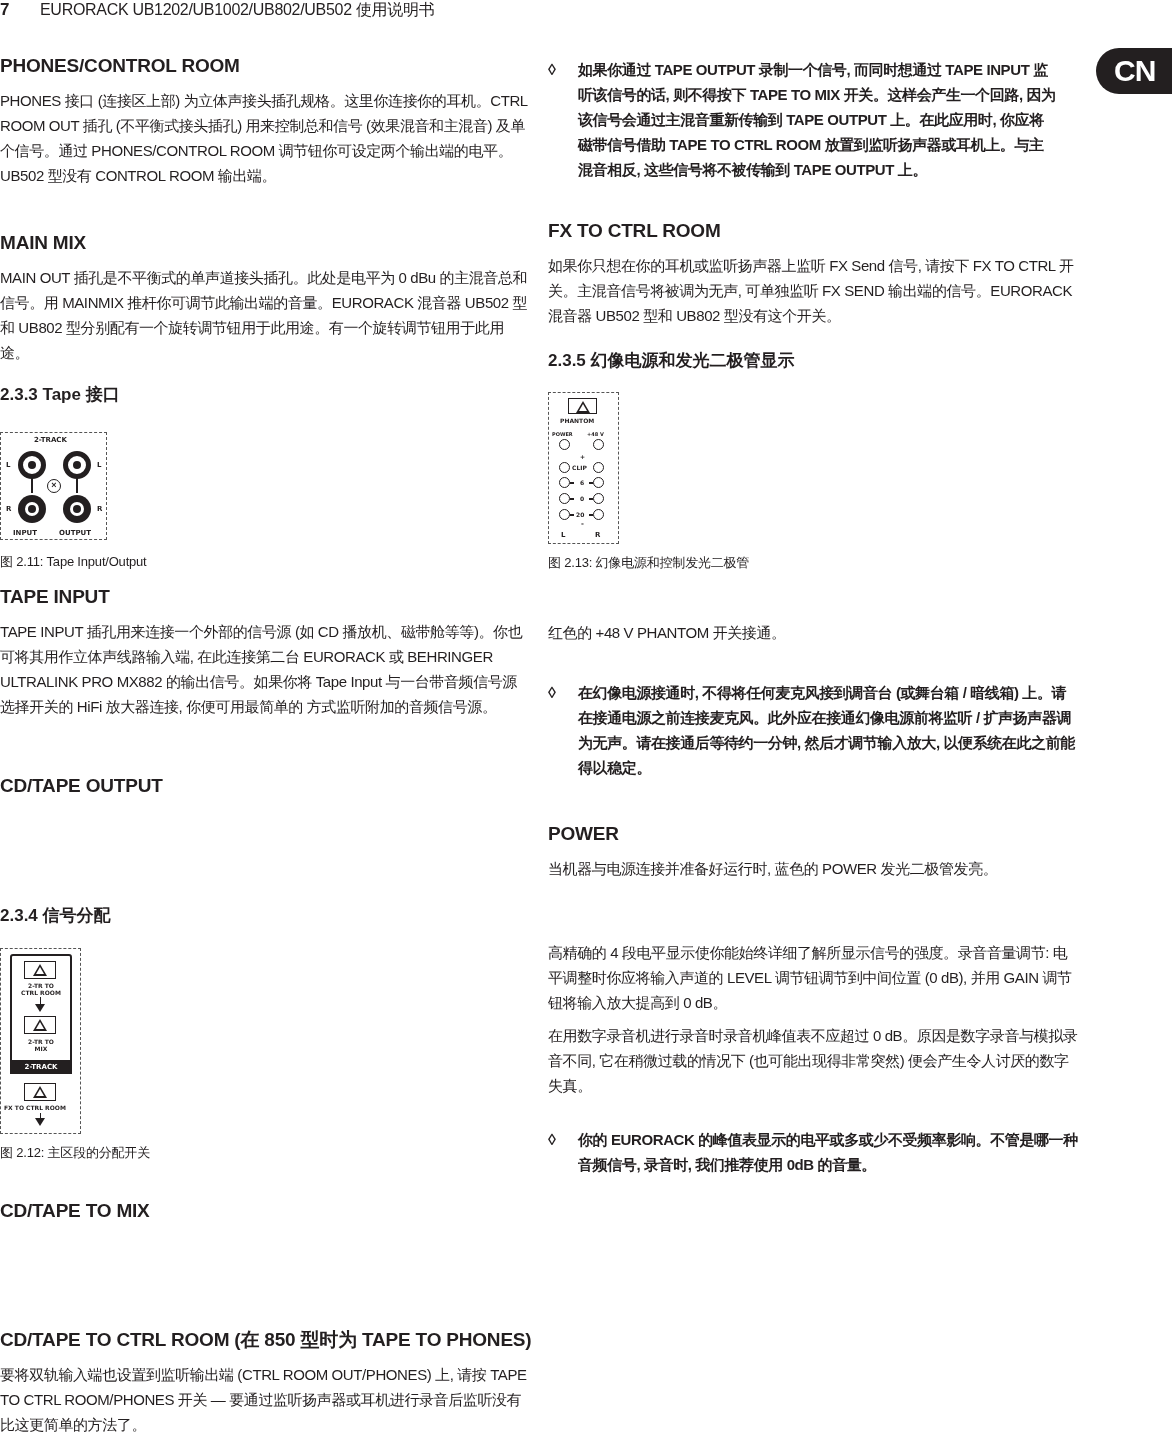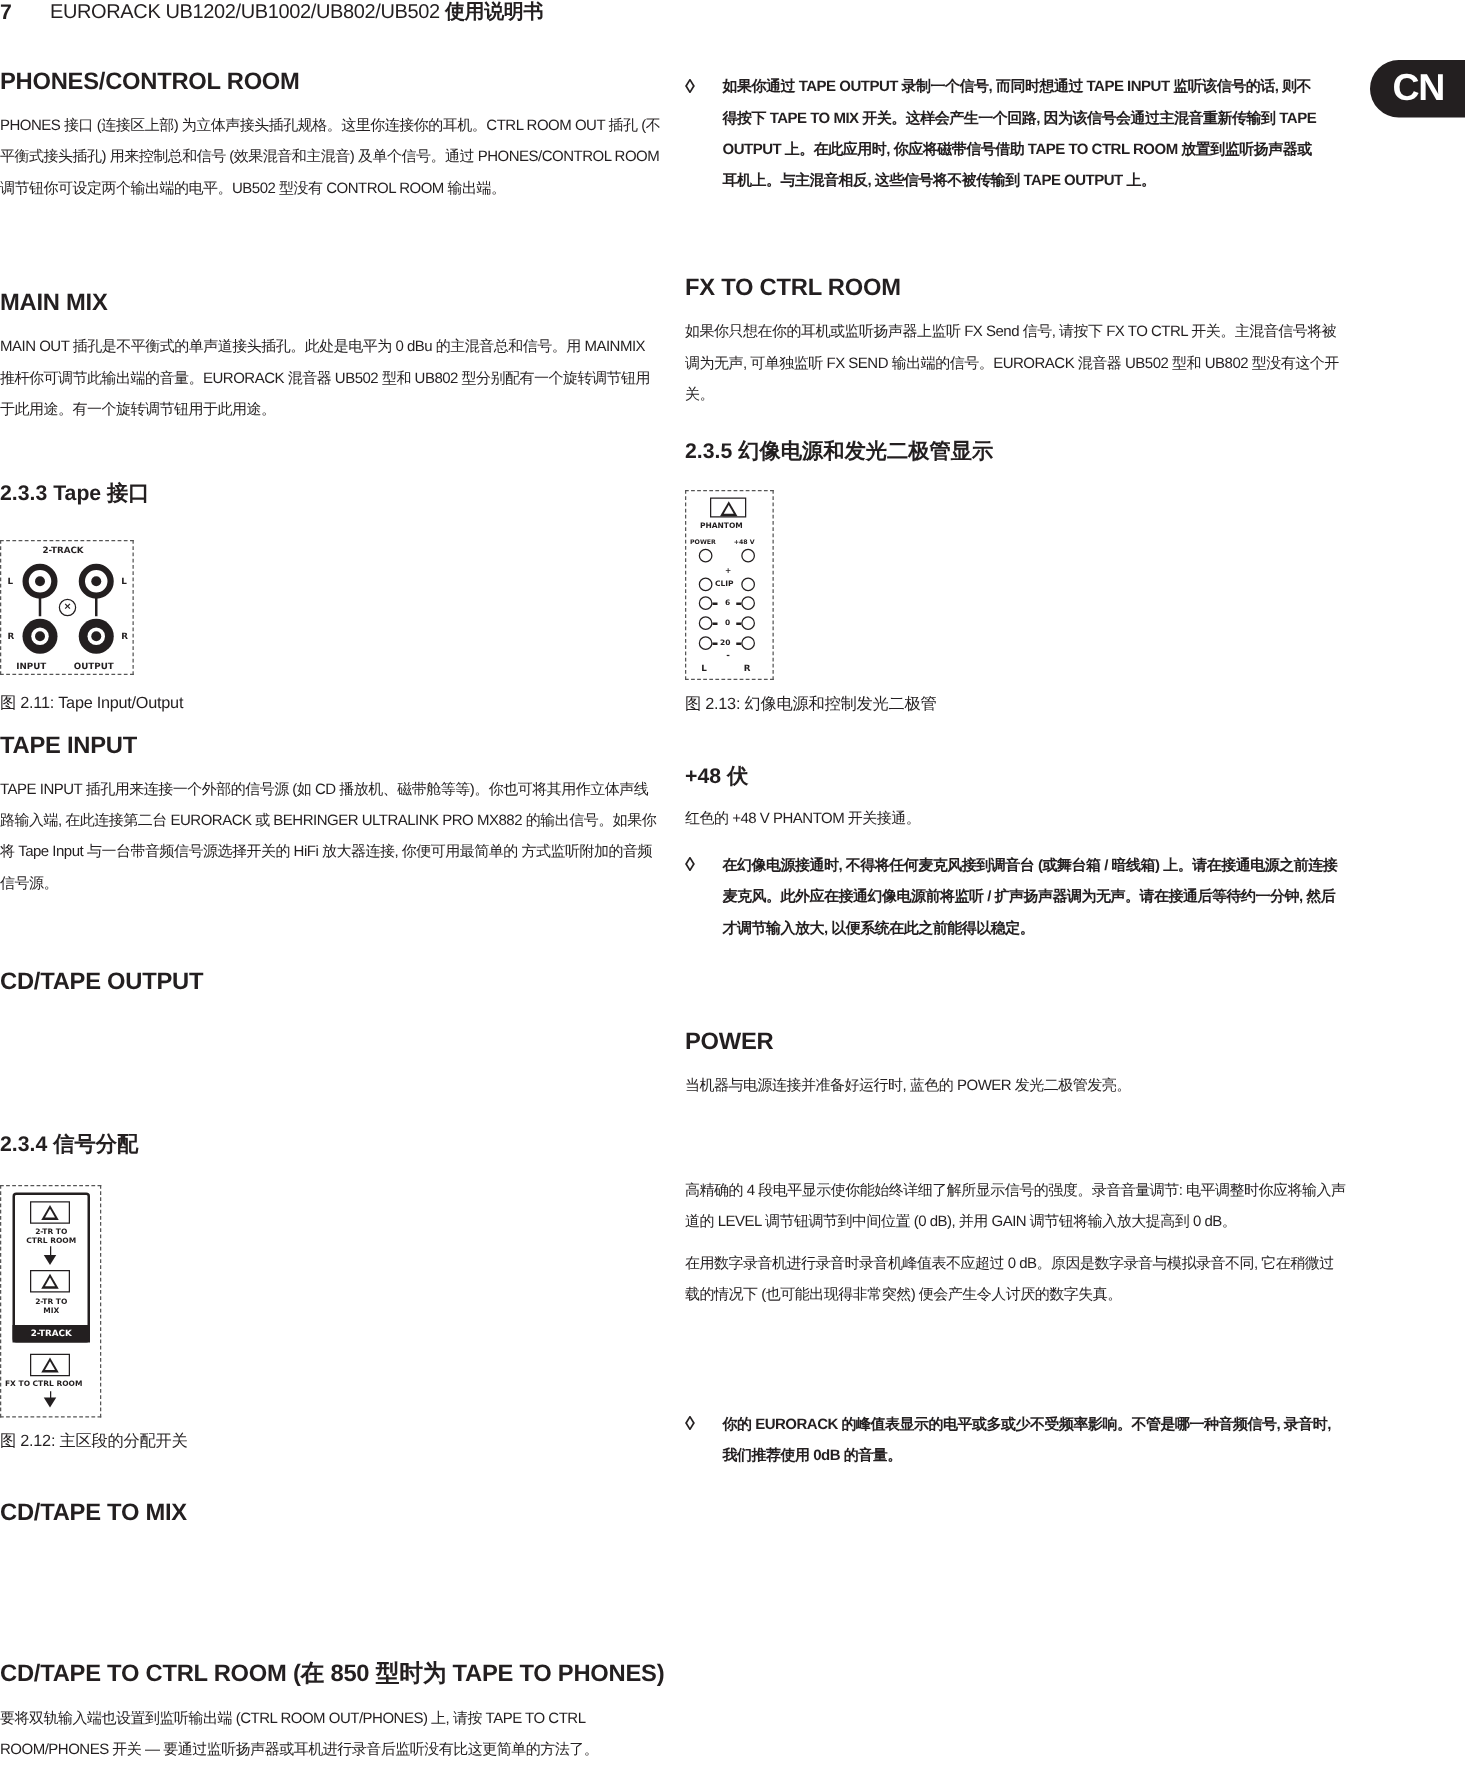--- a/index.html
+++ b/index.html
@@ -3,37 +3,37 @@
 <meta charset="utf-8">
 <style>
   html, body { margin: 0; padding: 0; background: #ffffff; }
   body {
     width: 1172px; height: 1432px; position: relative; overflow: hidden;
     font-family: "Liberation Sans", "DejaVu Sans", sans-serif; color: #231f20;
   }
   .page-header { position: absolute; left: 0; top: 0; height: 22px; width: 700px; font-size: 16px; line-height: 20px; }
   .page-num { position: absolute; left: 0; top: 0; font-weight: bold; font-size: 17px; }
   .header-title { position: absolute; left: 40px; top: 0; color: #231f20; letter-spacing: -0.3px; }
-  .header-title .cn { font-weight: bold; }
+  .header-title .cn { font-weight: normal; }
 
   .lang-tab {
     position: absolute; left: 1096px; top: 48px; width: 76px; height: 46px;
     background: #231f20; color: #fff; border-radius: 24px 0 0 24px;
     font-weight: bold; font-size: 30px; line-height: 46px; text-align: left;
     padding-left: 18px; box-sizing: border-box; letter-spacing: -1px;
   }
 
   .col { position: absolute; top: 0; }
   .col-left { left: 0; width: 530px; }
   .col-right { left: 548px; width: 530px; }
 
   .block { position: absolute; left: 0; width: 100%; }
   h3 { margin: 0; font-size: 19px; font-weight: bold; line-height: 24px; letter-spacing: -0.2px; }
   h4 { margin: 0; font-size: 17px; font-weight: bold; line-height: 22px; }
-  p { margin: 0; font-size: 12px; line-height: 25px; letter-spacing: -0.4px; }
+  p { margin: 0; font-size: 15px; line-height: 25px; letter-spacing: -0.4px; }
   .note { position: absolute; left: 0; width: 530px; }
   .note .diamond { position: absolute; left: 0; top: 0; font-size: 16px; line-height: 25px; font-weight: bold; }
   .note p { margin-left: 30px; font-weight: bold; }
   .caption { font-size: 13px; line-height: 18px; letter-spacing: -0.2px; }
 
   .figure { position: absolute; border: 1px dashed #555; box-sizing: border-box; }
   .fig-label { position: absolute; font-family: "DejaVu Sans", sans-serif; font-weight: bold; font-size: 7px; color: #231f20; white-space: nowrap; }
   .jack { position: absolute; border-radius: 50%; box-sizing: border-box; }
   .led { position: absolute; width: 11px; height: 11px; border: 1.5px solid #231f20; border-radius: 50%; box-sizing: border-box; }
   .btn-box { position: absolute; border: 1.5px solid #231f20; box-sizing: border-box; background: #fff; }
@@ -193,21 +193,20 @@
     <span class="fig-label" style="left:27px; top:118px; font-size:6px;">20</span>
     <div class="hline" style="left:40px; top:121px; width:4px;"></div>
     <div class="led" style="left:44px; top:116px;"></div>
     <span class="fig-label" style="left:32px; top:127px; font-size:7px;">-</span>
     <span class="fig-label" style="left:12px; top:138px; font-size:7px;">L</span>
     <span class="fig-label" style="left:46px; top:138px; font-size:7px;">R</span>
   </div>
   <div class="block caption" style="top:554px;">图 2.13: 幻像电源和控制发光二极管</div>
 
   <div class="block" style="top:610px;">
-    <h4>+48 伏</h4>
     <p style="margin-top:10px;">红色的 +48 V PHANTOM 开关接通。</p>
   </div>
 
   <div class="note" style="top:680px;">
     <span class="diamond">◊</span>
     <p>在幻像电源接通时, 不得将任何麦克风接到调音台 (或舞台箱 / 暗线箱) 上。请在接通电源之前连接麦克风。此外应在接通幻像电源前将监听 / 扩声扬声器调为无声。请在接通后等待约一分钟, 然后才调节输入放大, 以便系统在此之前能得以稳定。</p>
   </div>
 
   <div class="block" style="top:822px;">
     <h3>POWER</h3>

